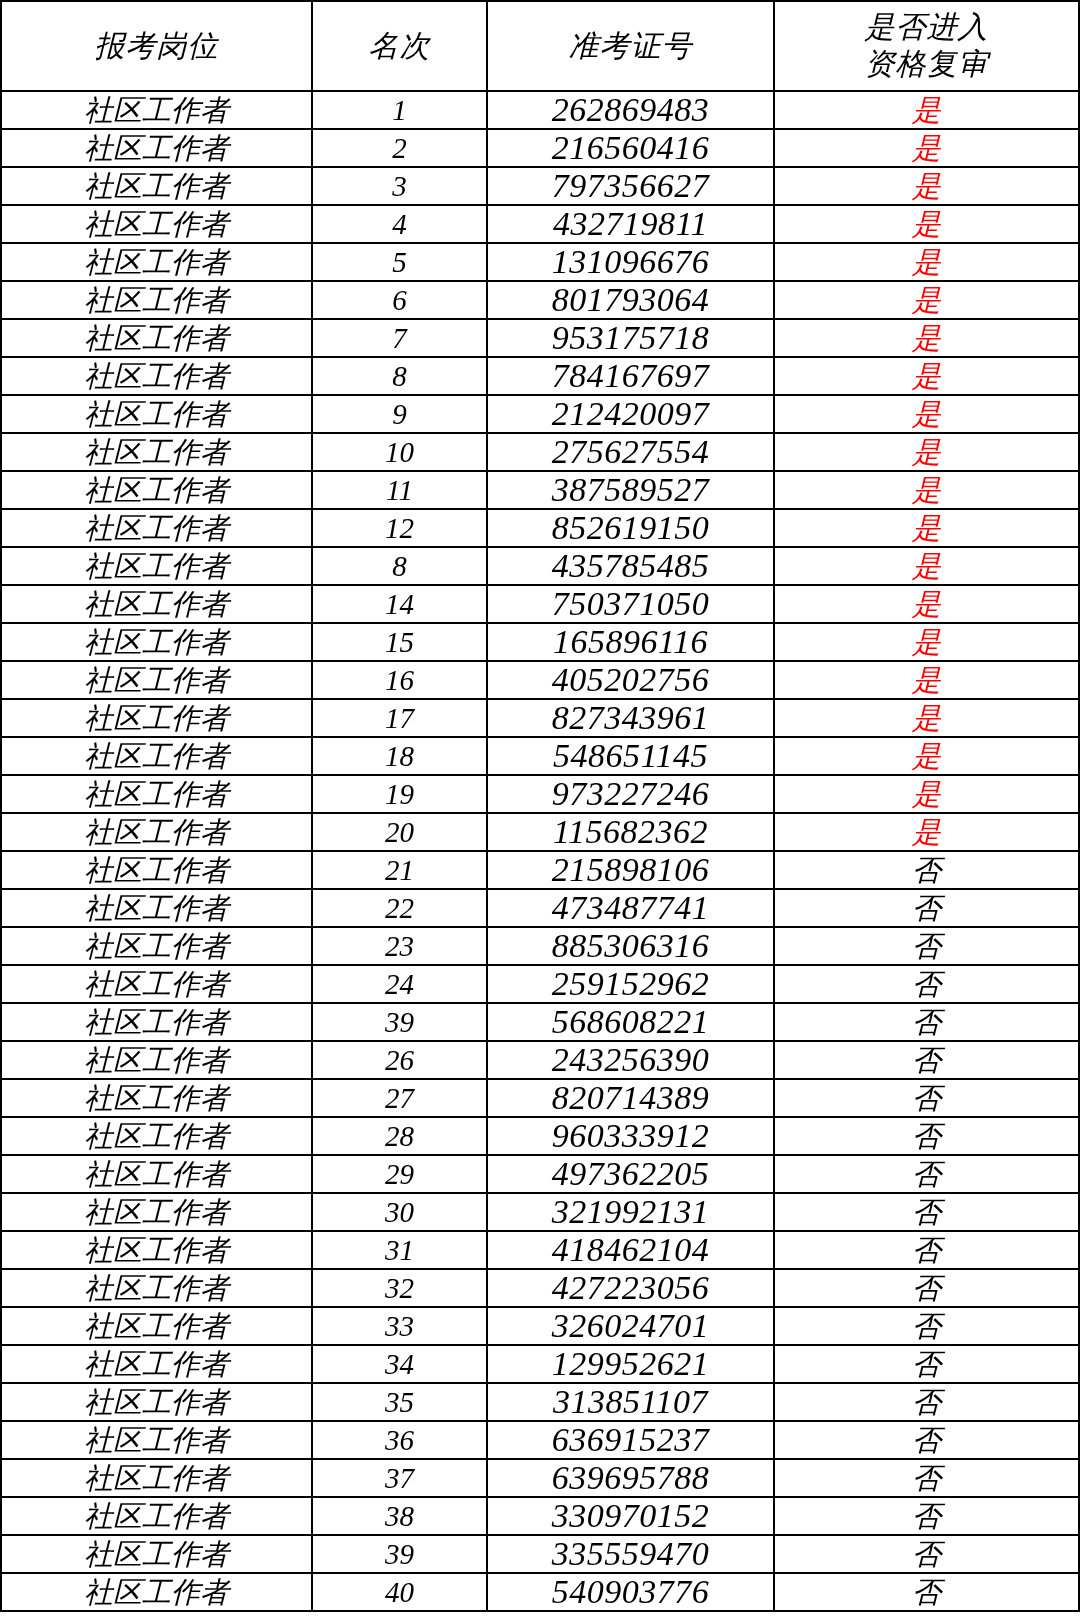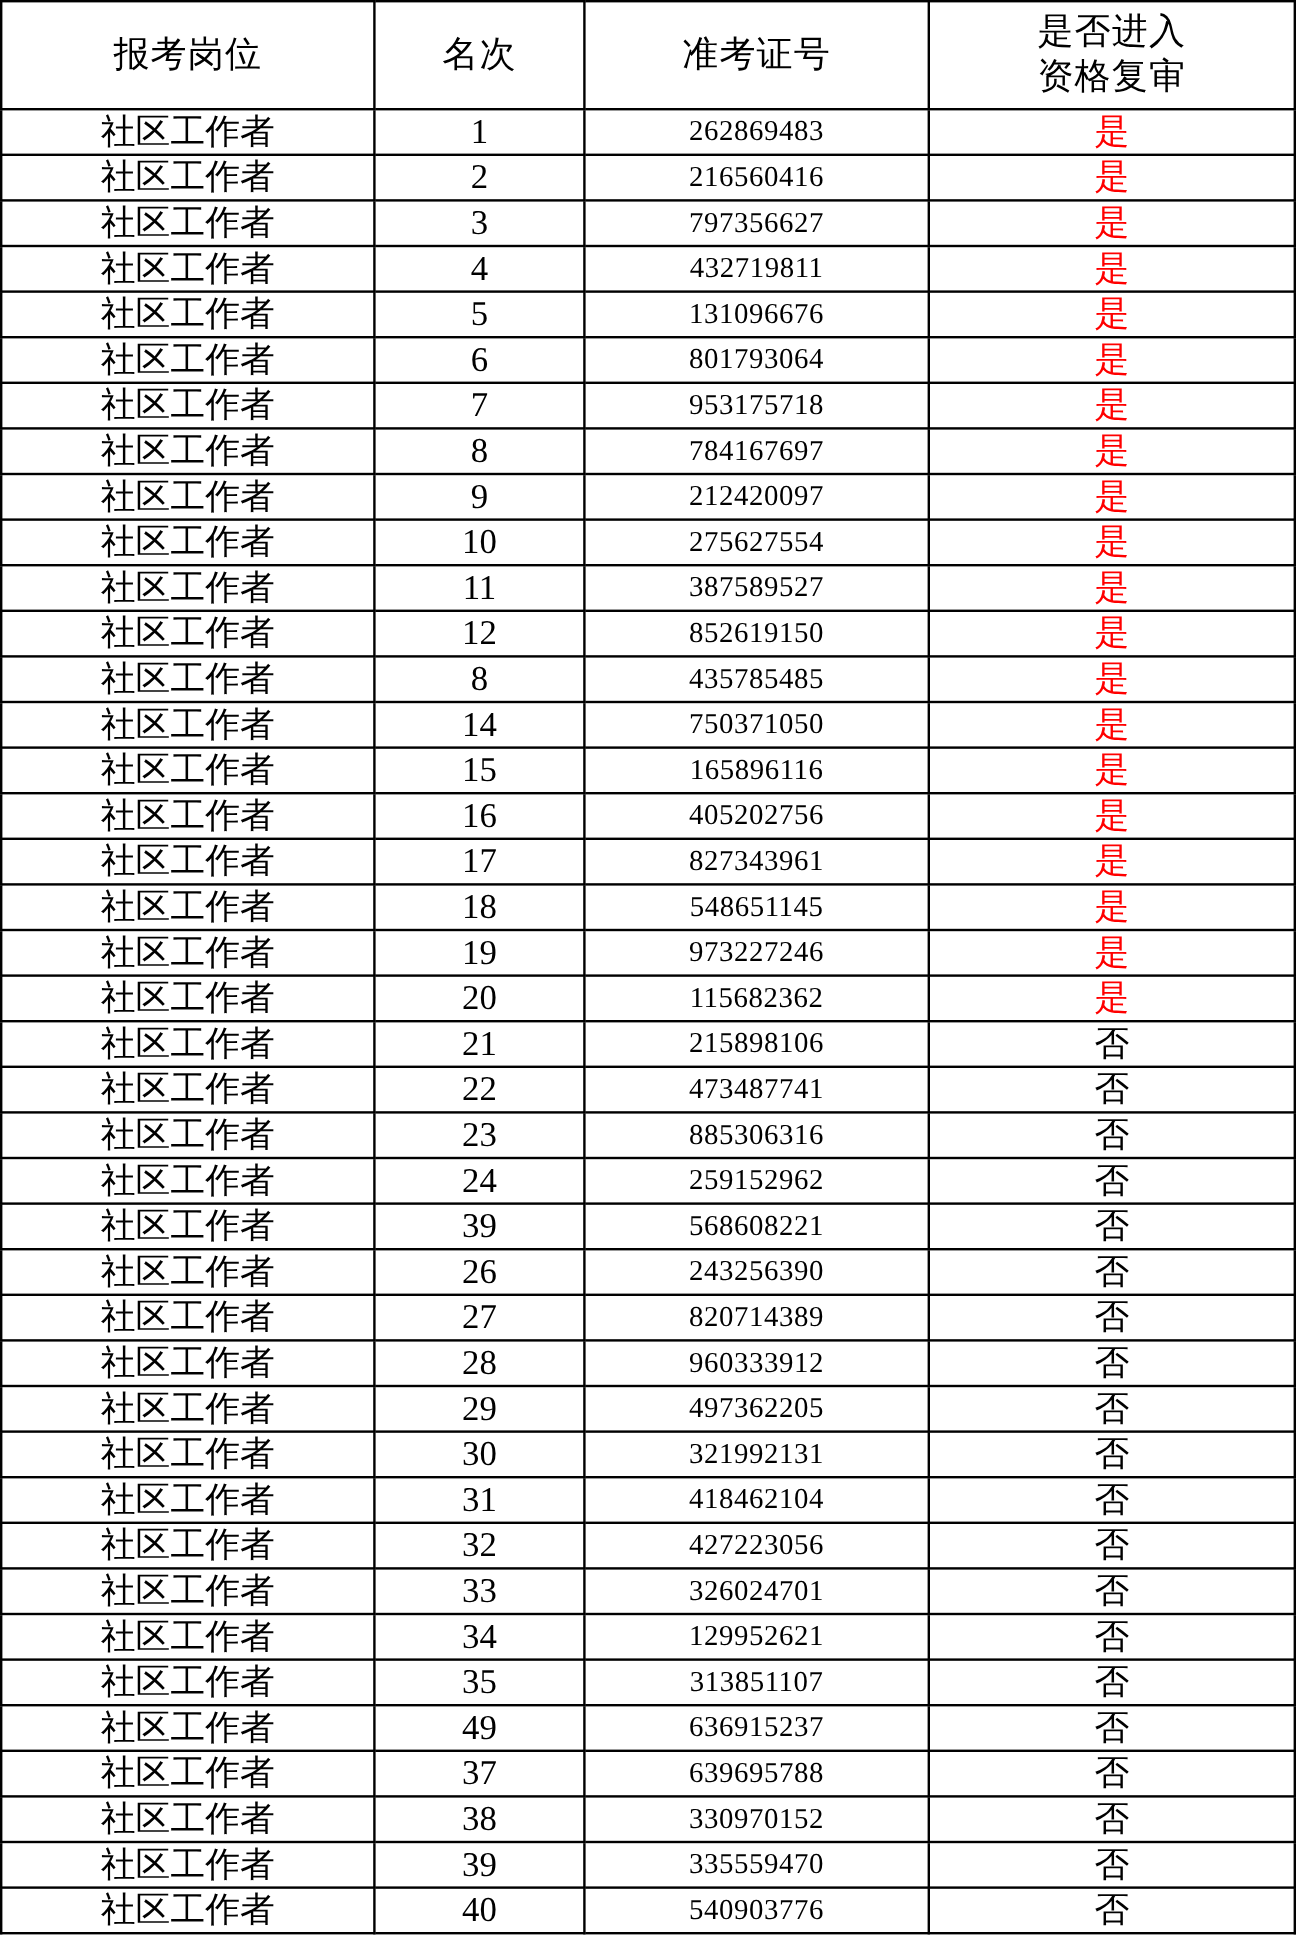--- a/index.html
+++ b/index.html
@@ -11,20 +11,21 @@
     width: 1080px;
     height: 1621px;
     font-family: "Liberation Serif", "DejaVu Serif", serif;
     color: #000000;
     overflow: hidden;
   }
   .sheet {
     width: 1080px;
     height: 1621px;
     box-sizing: border-box;
+    font-style: italic;
   }
   table.grid {
     border-collapse: collapse;
     width: 1078px;
     margin: 0;
     table-layout: fixed;
   }
   table.grid col.c1 { width: 311px; }
   table.grid col.c2 { width: 175px; }
   table.grid col.c3 { width: 287px; }
@@ -52,21 +53,21 @@
     line-height: 1.0;
     white-space: nowrap;
   }
   td.post {
     letter-spacing: 0px;
   }
   td.rank {
     font-size: 29px;
   }
   td.ticket {
-    font-size: 24px;
+    font-size: 34px;
     letter-spacing: 0.5px;
   }
   td.review {
     font-size: 29px;
   }
   td.review.yes {
     color: #ff0000;
   }
   td.review.no {
     color: #000000;
@@ -306,21 +307,21 @@
         <td class="review no">否</td>
       </tr>
       <tr>
         <td class="post">社区工作者</td>
         <td class="rank">35</td>
         <td class="ticket">313851107</td>
         <td class="review no">否</td>
       </tr>
       <tr>
         <td class="post">社区工作者</td>
-        <td class="rank">49</td>
+        <td class="rank">36</td>
         <td class="ticket">636915237</td>
         <td class="review no">否</td>
       </tr>
       <tr>
         <td class="post">社区工作者</td>
         <td class="rank">37</td>
         <td class="ticket">639695788</td>
         <td class="review no">否</td>
       </tr>
       <tr>

